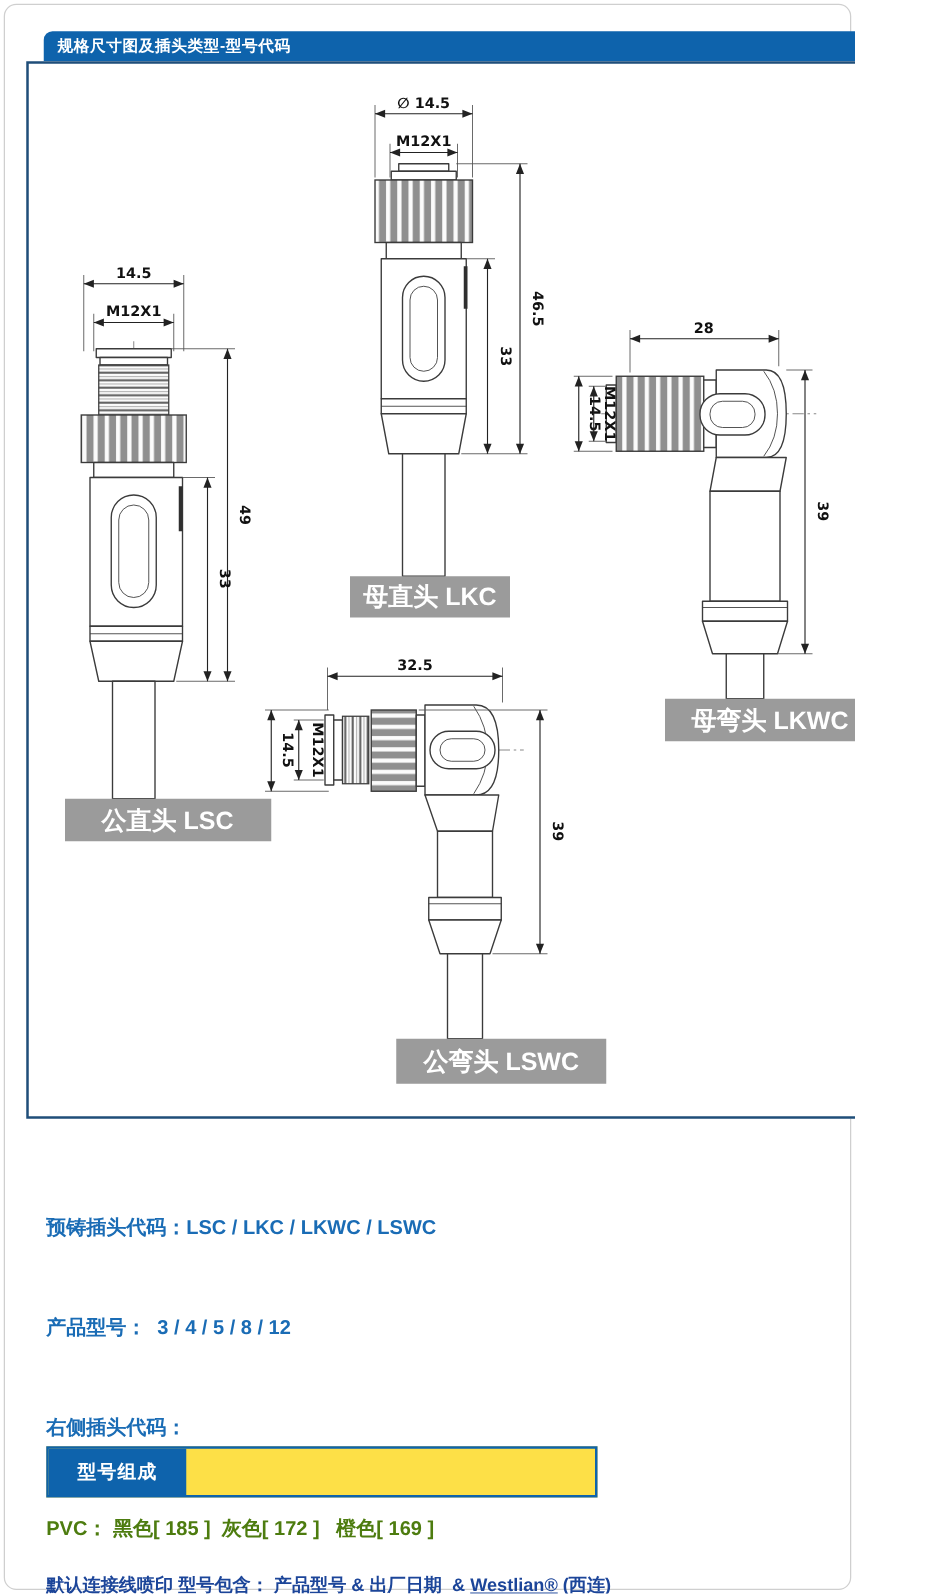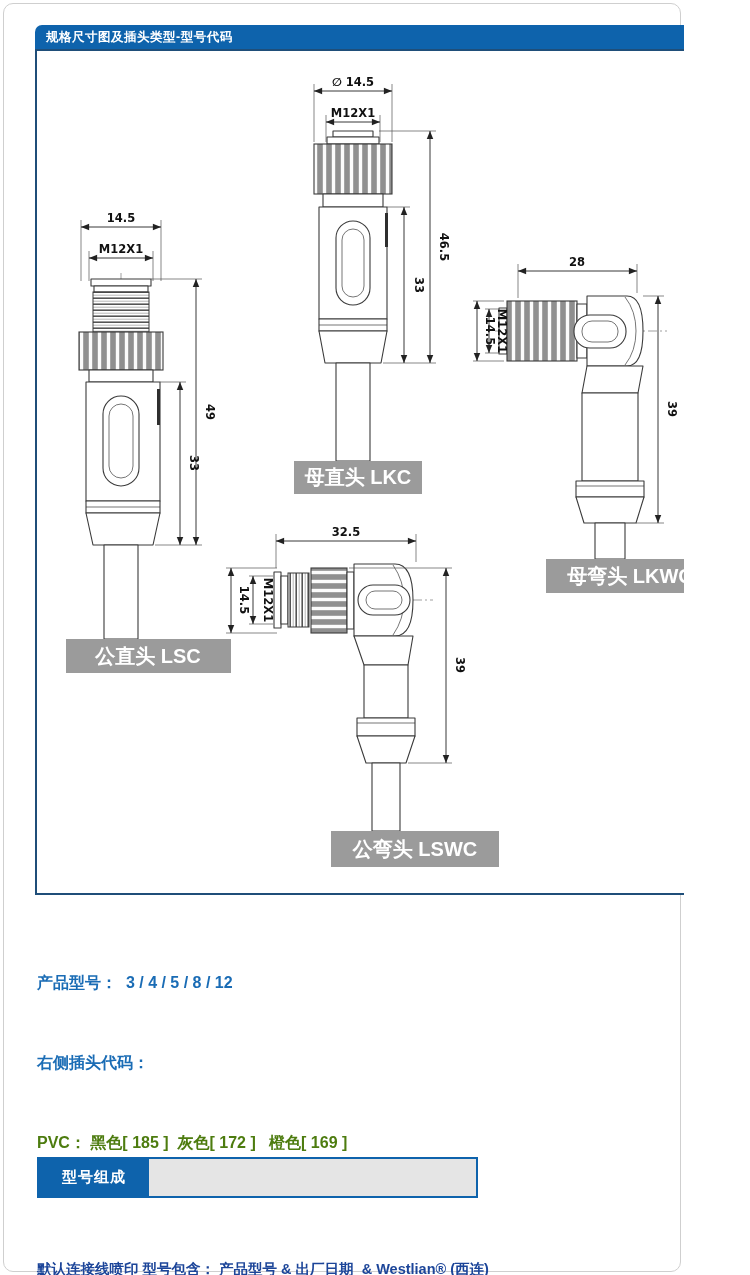--- a/index.html
+++ b/index.html
@@ -4,42 +4,42 @@
 <style>
   html,body{margin:0;padding:0;background:#fff;}
   .canvas{position:relative;width:684px;height:1275px;background:#fff;overflow:hidden;
           font-family:"Liberation Sans","DejaVu Sans",sans-serif;}
   .page-frame{position:absolute;left:3px;top:3px;right:3px;bottom:3px;
               border:1px solid #cfcfcf;border-radius:10px;pointer-events:none;}
   .header-bar{position:absolute;left:35px;top:25px;width:680px;height:24px;
               background:#0e63ac;border-radius:7px 7px 0 0;box-sizing:border-box;
               color:#fff;font-size:12.5px;font-weight:bold;line-height:24px;
               padding-left:11px;letter-spacing:0.5px;}
-  .diagram-box{position:absolute;left:35px;top:49px;width:680px;height:846px;
+  .diagram-box{position:absolute;left:21px;top:49px;width:680px;height:846px;
                border:2px solid #1f4e79;box-sizing:border-box;background:#fff;}
   .diagram-box svg{display:block;}
 
   
   .ol{fill:#fff;stroke:#3b3b3b;stroke-width:1.1;stroke-linejoin:round;}
   .il{fill:none;stroke:#3b3b3b;stroke-width:0.7;}
   .cl{fill:none;stroke:#777;stroke-width:0.7;stroke-dasharray:9 3 2 3;}
   .ext{stroke:#555;stroke-width:0.7;}
   .dim{stroke:#222;stroke-width:0.9;}
   .dt{font-family:"DejaVu Sans",sans-serif;font-size:11.5px;font-weight:600;fill:#111;}
   .lblr{fill:#9b9b9b;}
   .lblt{font-family:"Liberation Sans","DejaVu Sans",sans-serif;
         font-size:20px;font-weight:600;fill:#fff;}
 
   .specs{position:absolute;left:37px;top:916px;width:676px;
          font-size:16px;font-weight:600;line-height:26.8px;white-space:pre;}
   .spec-line.blue{color:#1a6cb5;}
   .spec-line.dark{color:#4d7c0f;}
 
   .model-bar{position:absolute;left:37px;top:1157px;width:441px;height:41px;
-             border:2px solid #0e63ac;box-sizing:border-box;background:#e5e5e5;display:flex;gap:34px;}
+             border:2px solid #0e63ac;box-sizing:border-box;background:#fde047;display:flex;gap:34px;}
   .model-tag{width:110px;background:#0e63ac;color:#fff;font-size:15px;font-weight:bold;
              display:flex;align-items:center;justify-content:center;letter-spacing:1px;}
   .model-format{flex:1;display:flex;align-items:center;padding-left:14px;
                 color:#0e63ac;font-weight:bold;font-size:14.5px;letter-spacing:0.3px;}
 
   .footer{position:absolute;left:37px;top:1206px;width:690px;
           font-size:14.5px;font-weight:bold;color:#1c4599;line-height:25.5px;white-space:pre;}
   .brand{text-decoration:underline;}
 </style>
 </head>
@@ -203,20 +203,21 @@
         <path class="ext" d="M312,517 H415 M371,712 H415"></path>
         <line class="dim" x1="409" y1="517" x2="409" y2="712" marker-start="url(#ar)" marker-end="url(#ar)"></line>
         <text class="dt" transform="translate(419,614) rotate(90)" text-anchor="middle">39</text>
         <rect class="lblr" x="294" y="780" width="168" height="36"></rect>
         <text class="lblt" x="378" y="805" text-anchor="middle">公弯头 LSWC</text>
       </g>
     </svg>
   </div>
 
   <div class="specs">
+    <div class="spec-line blue"><span>预铸插头代码：</span><span>LSC / LKC / LKWC / LSWC</span></div>
     <div class="spec-line blue"><span>产品型号：</span><span>  3 / 4 / 5 / 8 / 12</span></div>
     <div class="spec-line blue"><span>右侧插头代码：</span></div>
     <div class="spec-line dark"><span>PVC：</span><span> 黑色[ 185 ]  灰色[ 172 ]   橙色[ 169 ]</span></div>
     
     
     
     
     
   </div>
 

